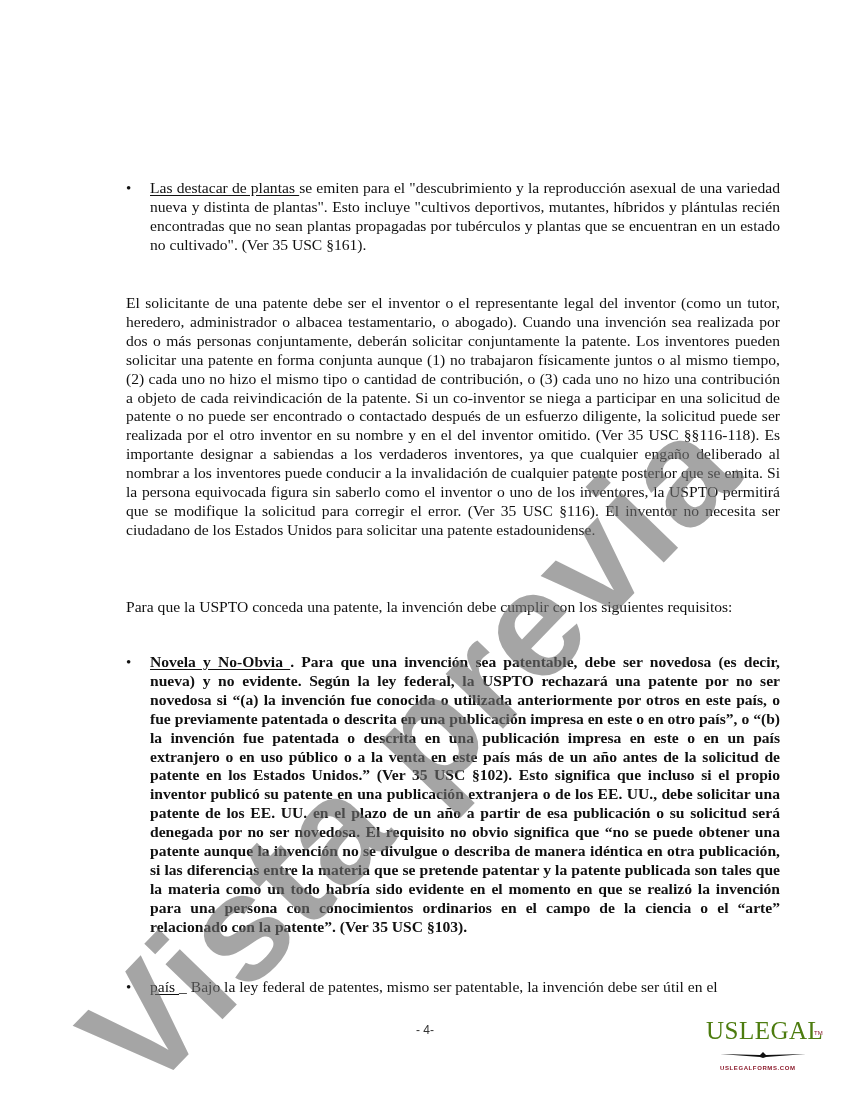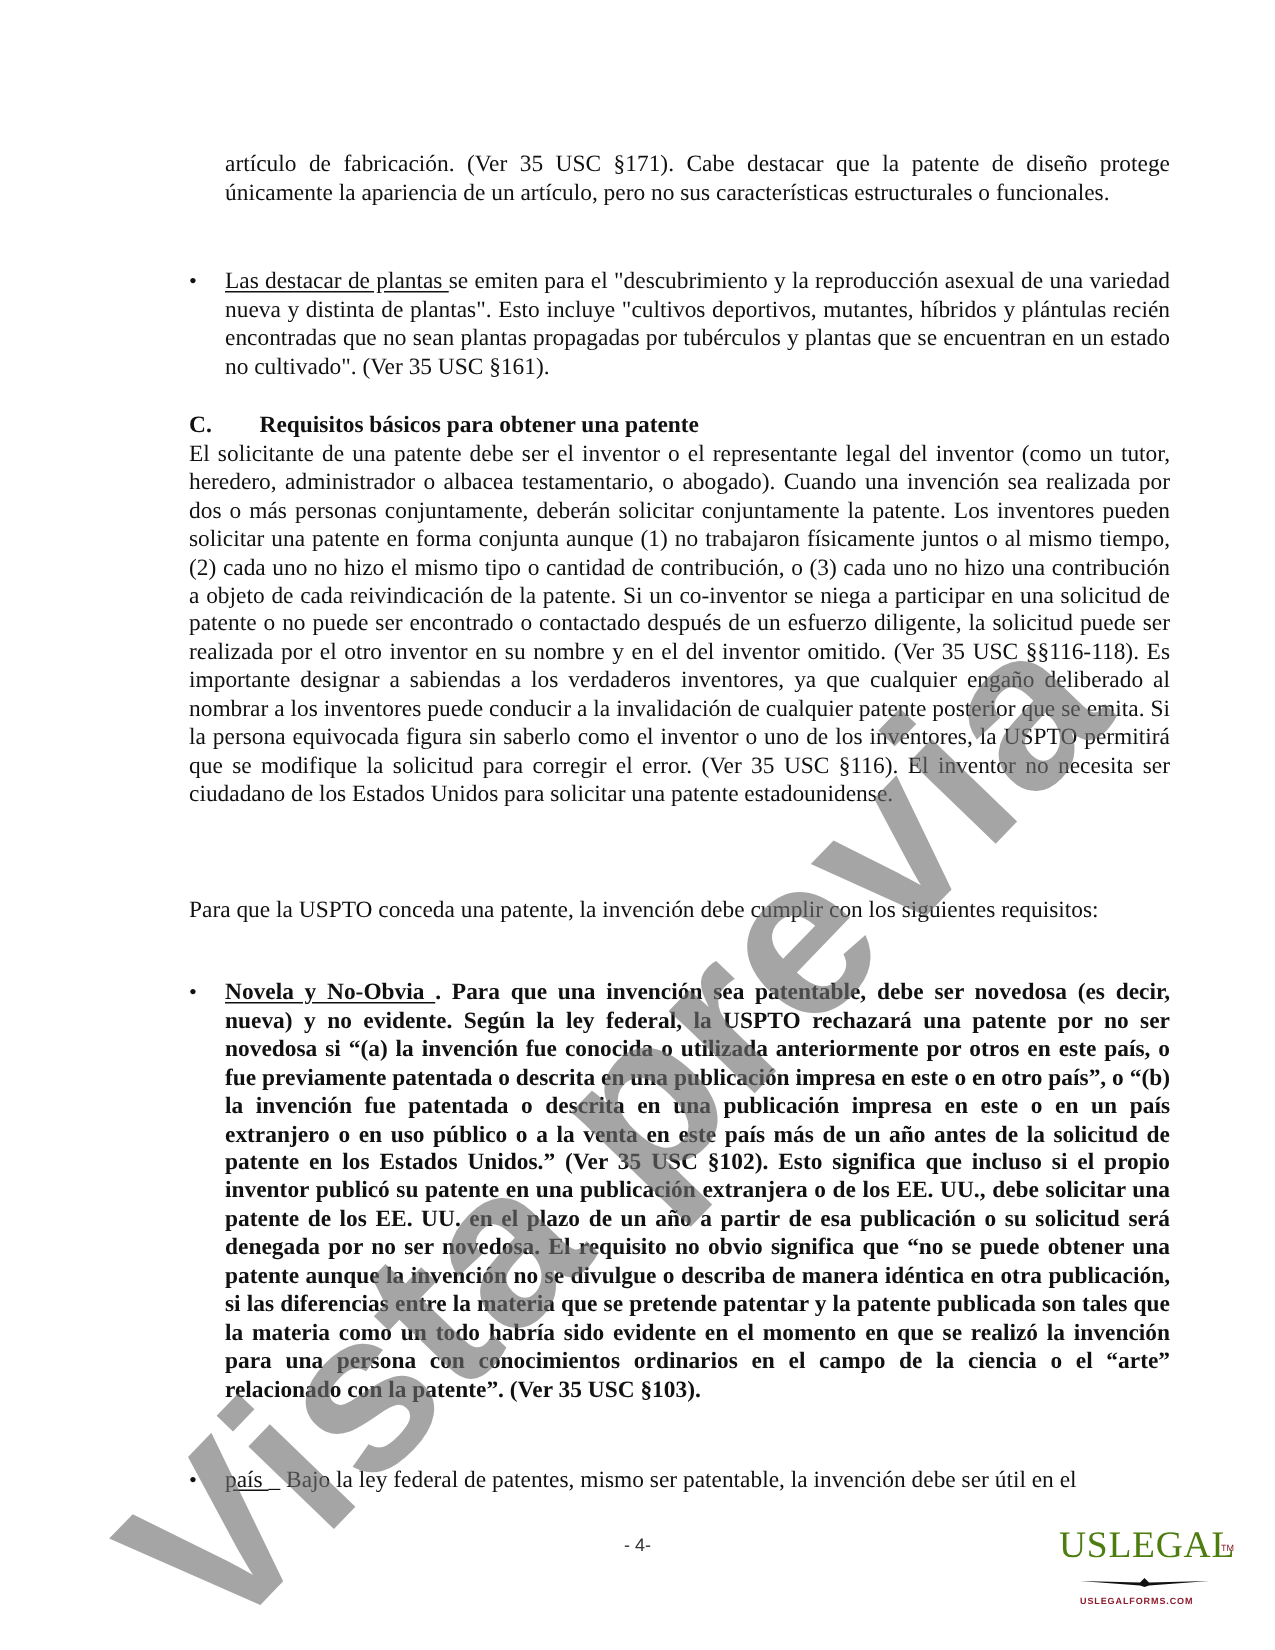--- a/index.html
+++ b/index.html
@@ -30,32 +30,26 @@
     transform: rotate(-46deg); transform-origin: 0 0; white-space: nowrap;
     pointer-events: none; letter-spacing: 2px;
     left: 55px; top: 1010px;
   }
 </style>
 </head>
 <body>
 
 <div class="page">
 
-  <div class="block indent" style="top:101px;">
-    <p>artículo de fabricación. (Ver 35 USC §171). Cabe destacar que la patente de diseño protege únicamente la apariencia de un artículo, pero no sus características estructurales o funcionales.</p>
-  </div>
 
   <span class="bullet" style="top:179px;">•</span>
   <div class="block indent" style="top:179px;">
     <p><u>Las destacar de plantas </u><span>se emiten para el "descubrimiento y la reproducción asexual de una variedad nueva y distinta de plantas". Esto incluye "cultivos deportivos, mutantes, híbridos y plántulas recién encontradas que no sean plantas propagadas por tubérculos y plantas que se encuentran en un estado no cultivado". (Ver 35 USC §161).</span></p>
   </div>
 
-  <div class="block heading" style="top:275px;">
-    <span class="letter">C.</span><span>Requisitos básicos para obtener una patente</span>
-  </div>
   <div class="block" style="top:294px;">
     <p>El solicitante de una patente debe ser el inventor o el representante legal del inventor (como un tutor, heredero, administrador o albacea testamentario, o abogado). Cuando una invención sea realizada por dos o más personas conjuntamente, deberán solicitar conjuntamente la patente. Los inventores pueden solicitar una patente en forma conjunta aunque (1) no trabajaron físicamente juntos o al mismo tiempo, (2) cada uno no hizo el mismo tipo o cantidad de contribución, o (3) cada uno no hizo una contribución a objeto de cada reivindicación de la patente. Si un co-inventor se niega a participar en una solicitud de patente o no puede ser encontrado o contactado después de un esfuerzo diligente, la solicitud puede ser realizada por el otro inventor en su nombre y en el del inventor omitido. (Ver 35 USC §§116-118). Es importante designar a sabiendas a los verdaderos inventores, ya que cualquier engaño deliberado al nombrar a los inventores puede conducir a la invalidación de cualquier patente posterior que se emita. Si la persona equivocada figura sin saberlo como el inventor o uno de los inventores, la USPTO permitirá que se modifique la solicitud para corregir el error. (Ver 35 USC §116). El inventor no necesita ser ciudadano de los Estados Unidos para solicitar una patente estadounidense.</p>
   </div>
 
   <div class="block" style="top:598px;">
     <p>Para que la USPTO conceda una patente, la invención debe cumplir con los siguientes requisitos:</p>
   </div>
 
   <span class="bullet" style="top:653px;">•</span>
   <div class="block indent" style="top:653px;font-weight:bold;">

